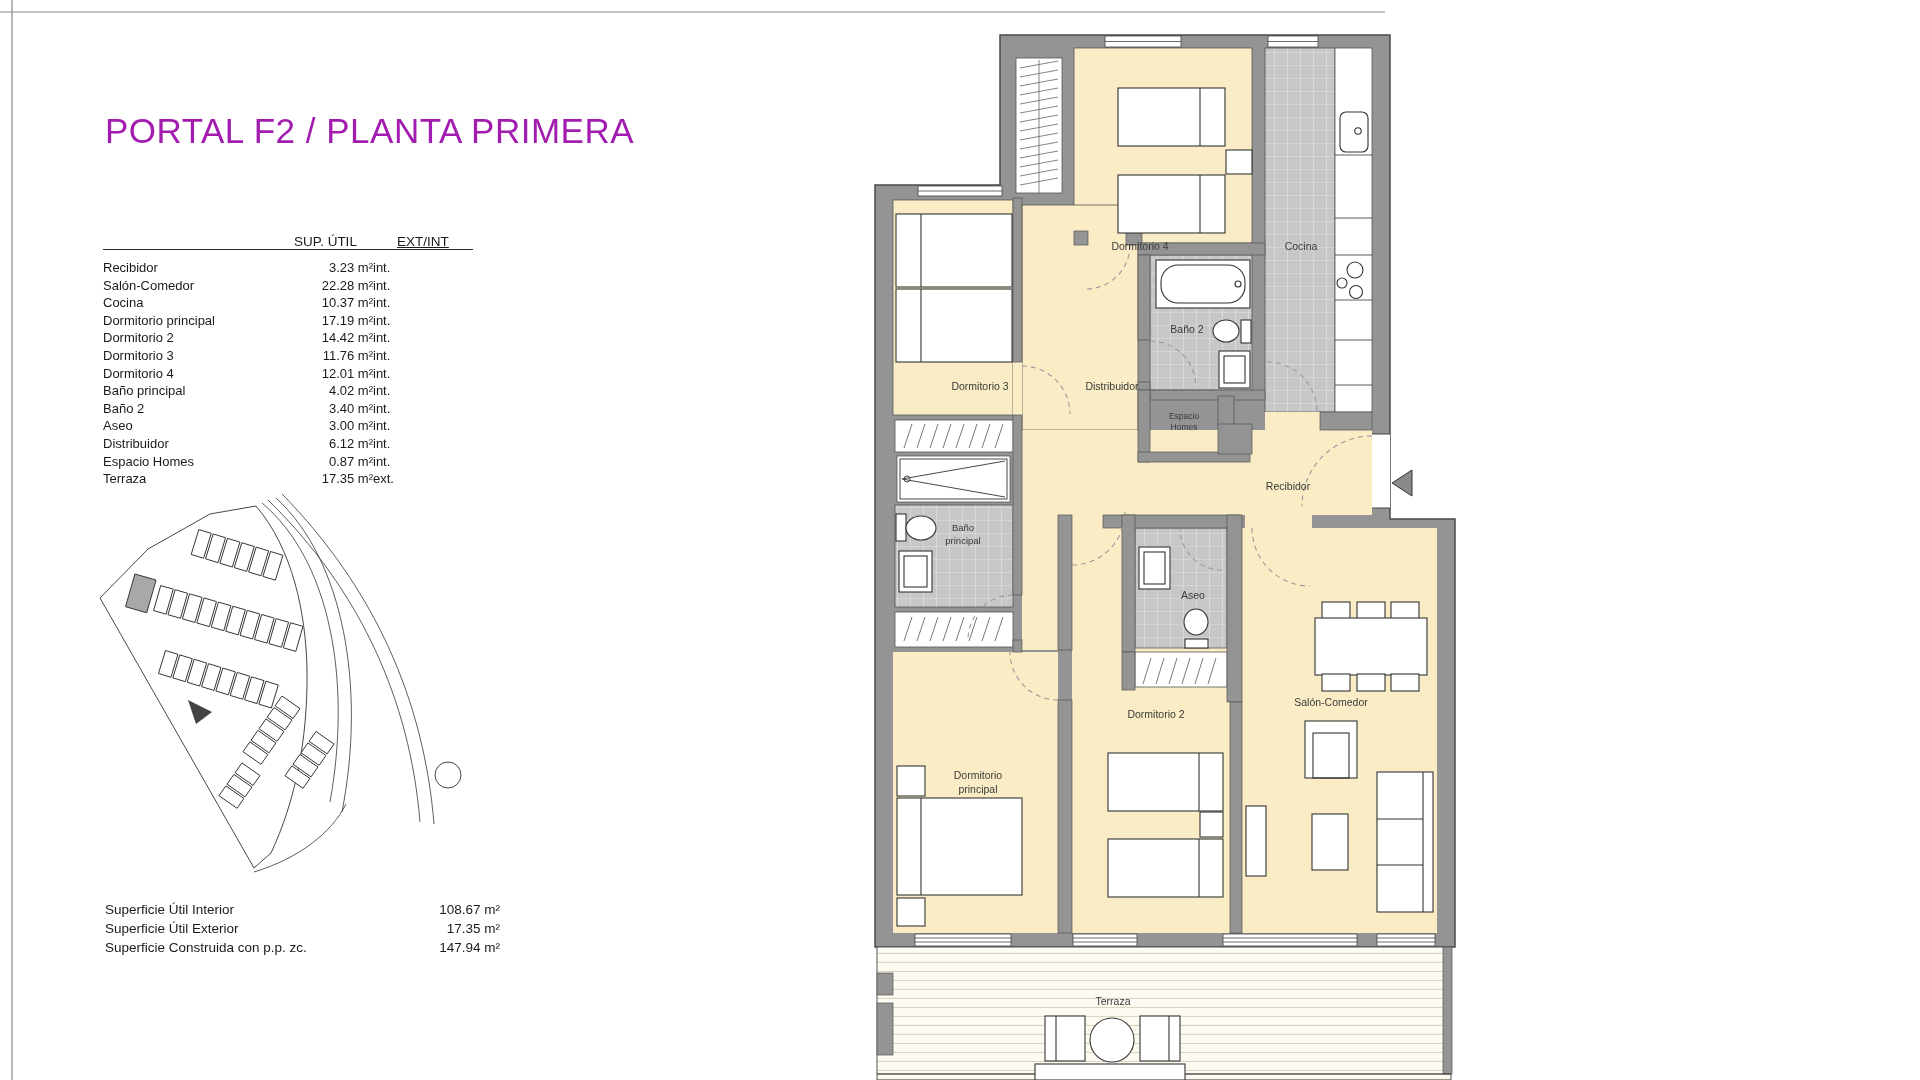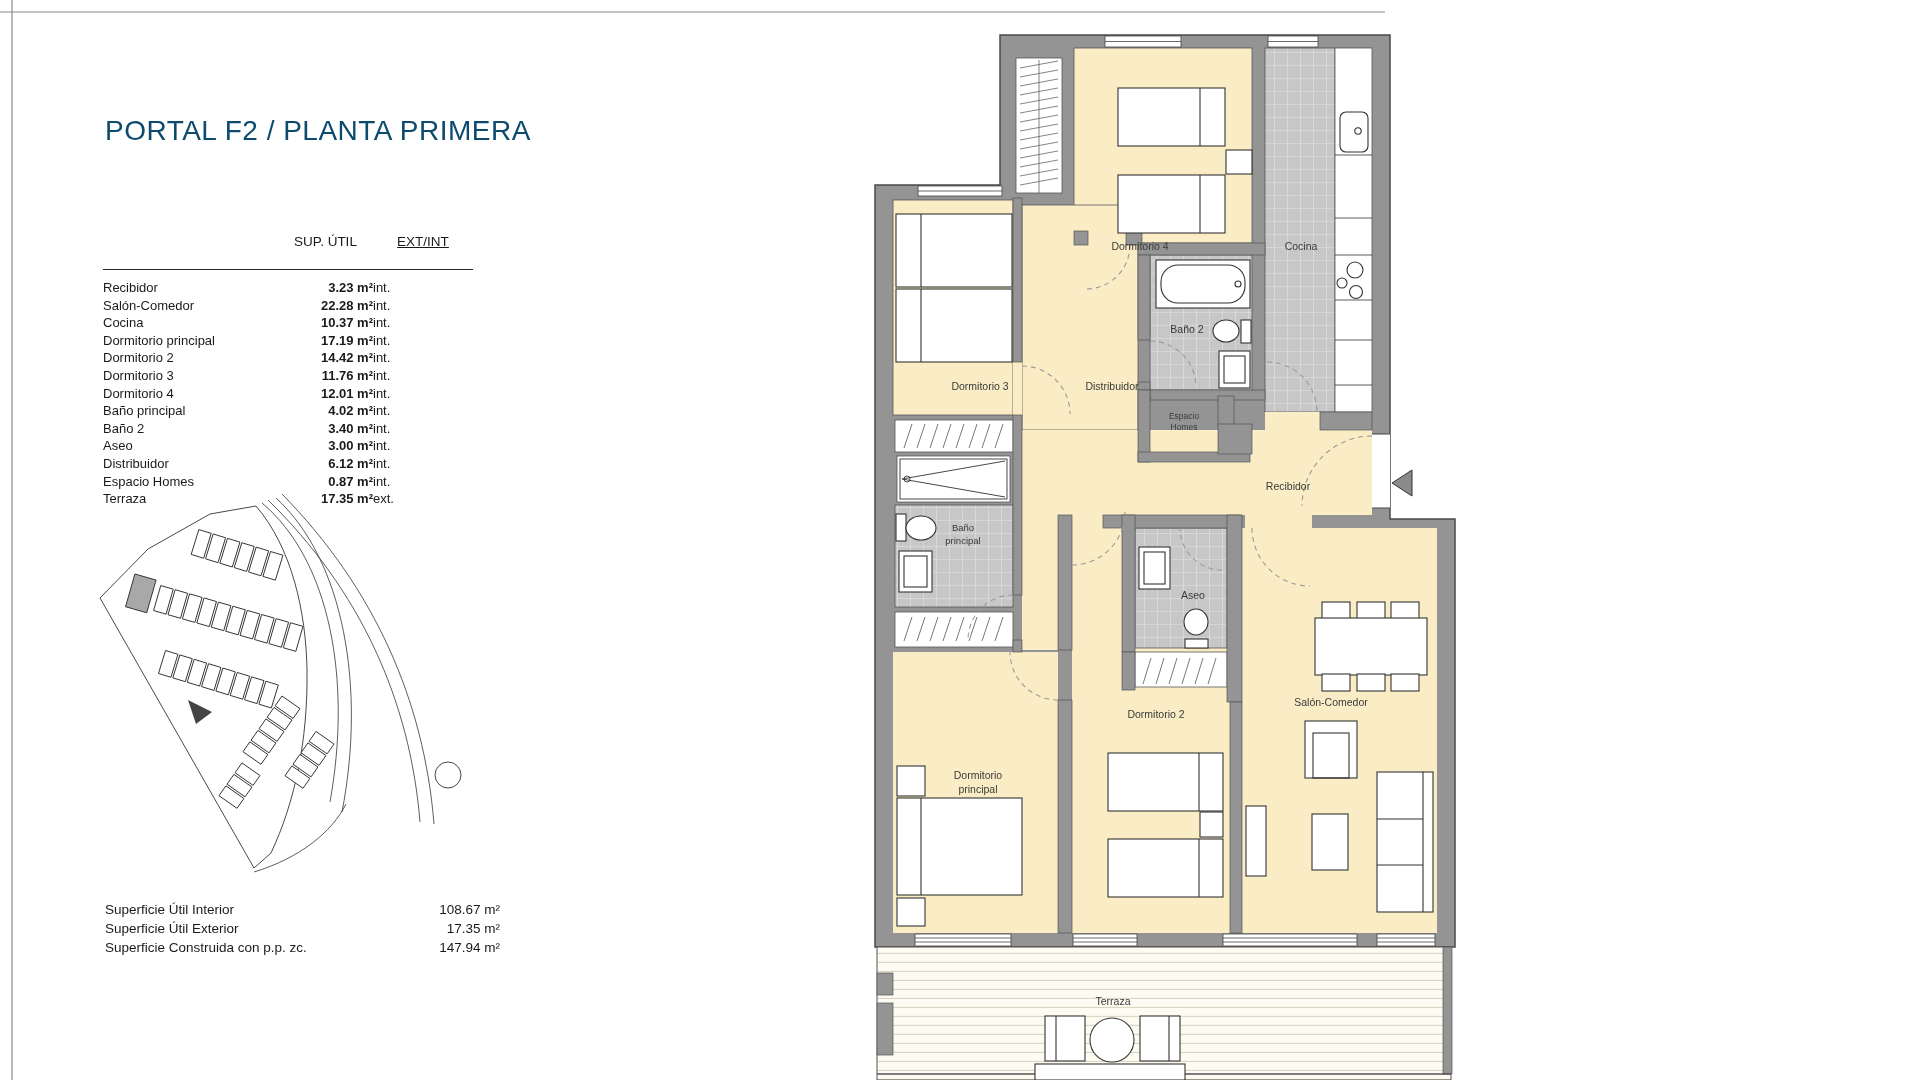--- a/index.html
+++ b/index.html
@@ -1,29 +1,29 @@
 <!DOCTYPE html>
 <html><head>
 <meta charset="utf-8">
 <style>
   html,body{margin:0;padding:0;background:#fff;}
   body{width:1920px;height:1080px;position:relative;overflow:hidden;
        font-family:"Liberation Sans", sans-serif;color:#1a1a1a;}
   .sheet-svg{position:absolute;left:0;top:0;}
-  .title-block{position:absolute;left:105px;top:112px;font-size:28px;line-height:38px;
-               letter-spacing:.5px;color:#0c4a6e;}
+  .title-block{position:absolute;left:105px;top:112px;font-size:35px;line-height:38px;
+               letter-spacing:.5px;color:#a21caf;}
   .areas-table{position:absolute;left:103px;top:234px;width:370px;font-size:13px;}
-  .areas-head{display:flex;font-size:13.5px;padding-bottom:20px;border-bottom:1.6px solid #2a2a2a;}
+  .areas-head{display:flex;font-size:13.5px;padding-bottom:0;border-bottom:1.6px solid #2a2a2a;}
   .areas-head .c-label{flex:1;}
   .areas-head .c-area{width:95px;text-align:center;}
   .areas-head .c-ext{width:100px;text-align:center;text-decoration:underline;}
   .areas-body{padding-top:11px;}
   .arow{display:flex;line-height:14.4px;margin-bottom:3.2px;}
   .arow .c-label{flex:1;}
-  .arow .c-area{width:95px;text-align:right;font-weight:bold;}
+  .arow .c-area{width:95px;text-align:right;}
   .arow .c-ext{width:100px;}
   .totals{position:absolute;left:105px;top:900px;width:395px;font-size:13.5px;}
   .trow{display:flex;line-height:19px;gap:29px;}
   .trow .t-label{flex:1;}
   .trow .t-value{width:110px;text-align:right;}
   svg text{font-family:"Liberation Sans", sans-serif;}
 </style>
 </head>
 <body>
 

